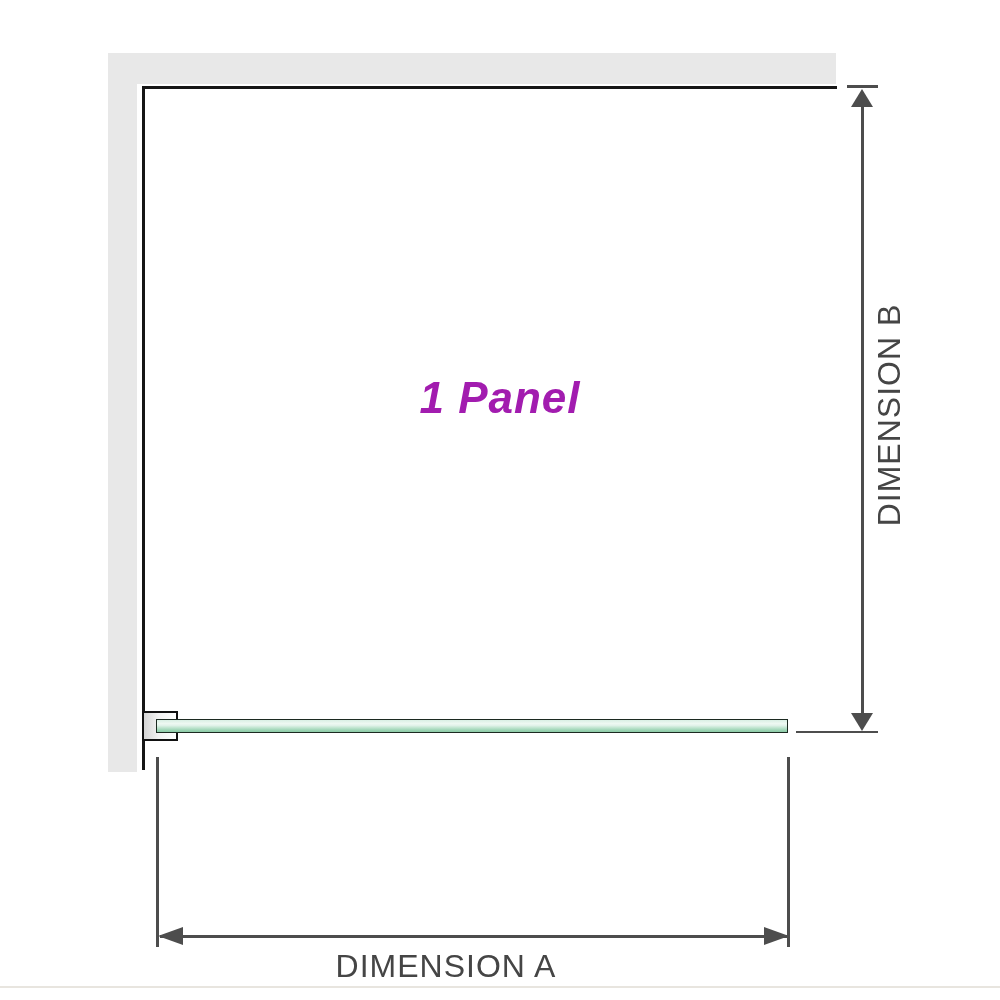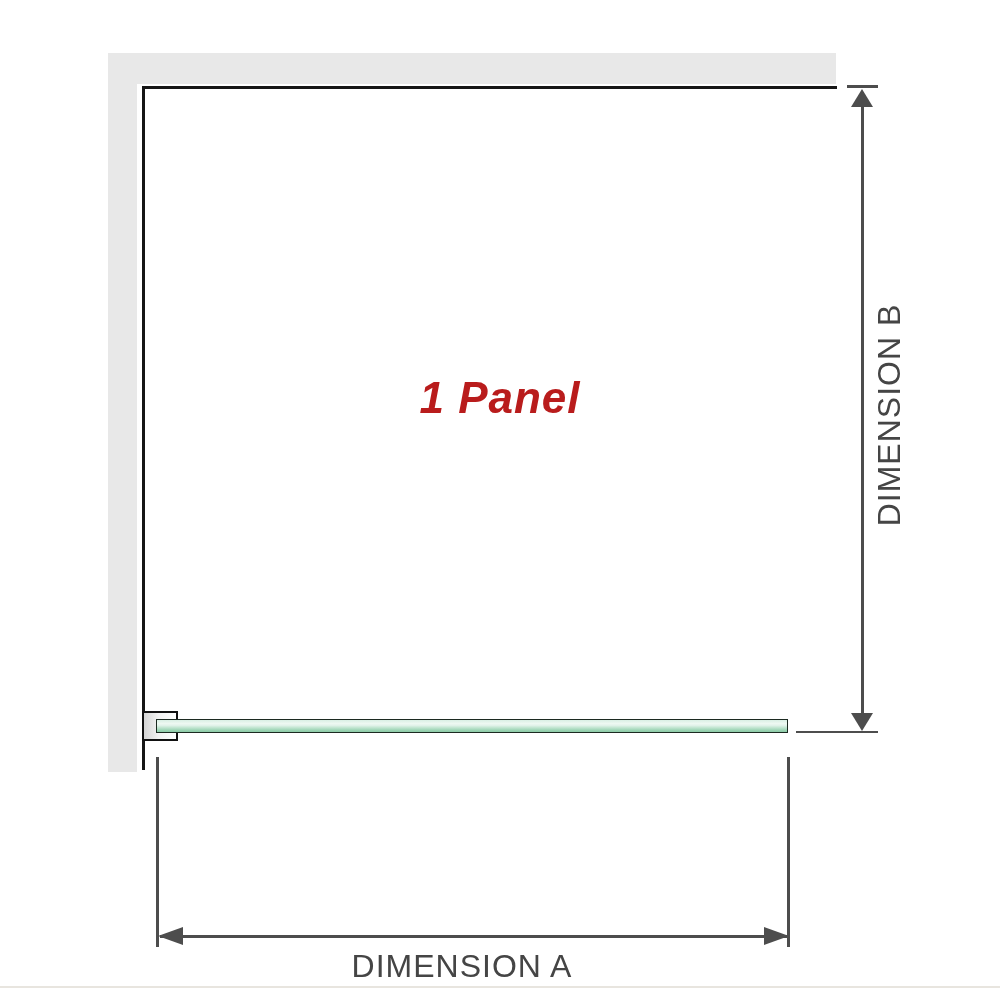--- a/index.html
+++ b/index.html
@@ -28,21 +28,21 @@
   .enc-left { left: 142px; top: 86px; width: 2.5px; height: 684px; }
 
   
   .panel-label {
     left: 350px; top: 370px; width: 300px; height: 56px;
     line-height: 56px;
     text-align: center;
     font-size: 44px;
     font-style: italic;
     font-weight: bold;
-    color: #b91c1c;
+    color: #a21caf;
     letter-spacing: 1px;
   }
 
   
   .bracket {
     left: 142px; top: 711px; width: 36px; height: 30px;
     box-sizing: border-box;
     border: 2.5px solid #111111;
     background: linear-gradient(to right, #d4d4d4 0%, #f2f2f2 45%, #ffffff 100%);
     z-index: 2;
@@ -96,21 +96,21 @@
   
   .dim-label {
     color: #454545;
     font-size: 32px;
     font-weight: 300;
     letter-spacing: 1px;
     white-space: nowrap;
     text-align: center;
   }
   .dima-label {
-    left: 312px; top: 948px; width: 300px; height: 36px; line-height: 36px;
+    left: 296px; top: 948px; width: 300px; height: 36px; line-height: 36px;
   }
   .dimb-label {
     left: 739px; top: 397px; width: 300px; height: 36px; line-height: 36px;
     transform: rotate(-90deg);
   }
 
   
   .bottom-edge {
     left: 0; top: 986px; width: 1000px; height: 1.5px;
     background: #e8e5df;

